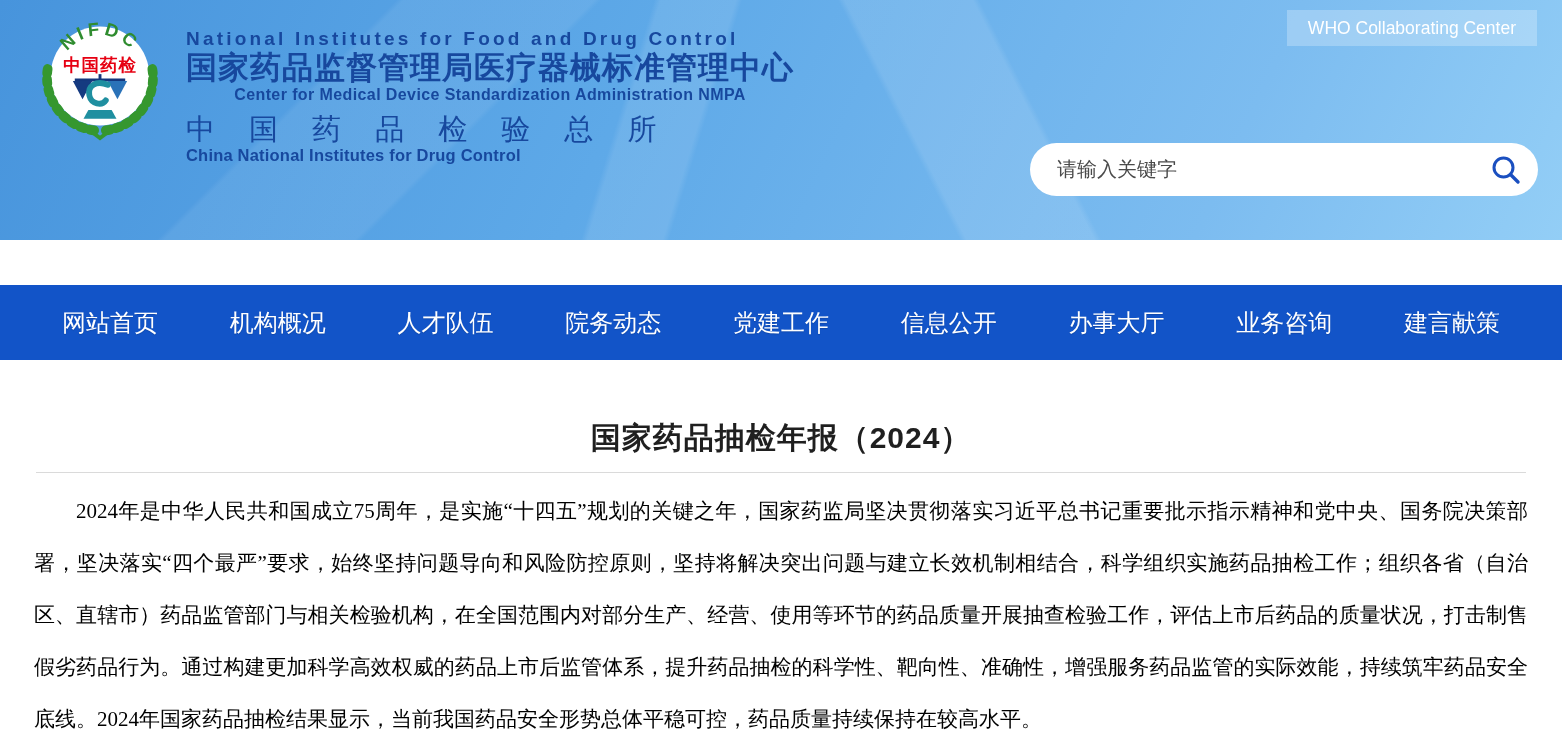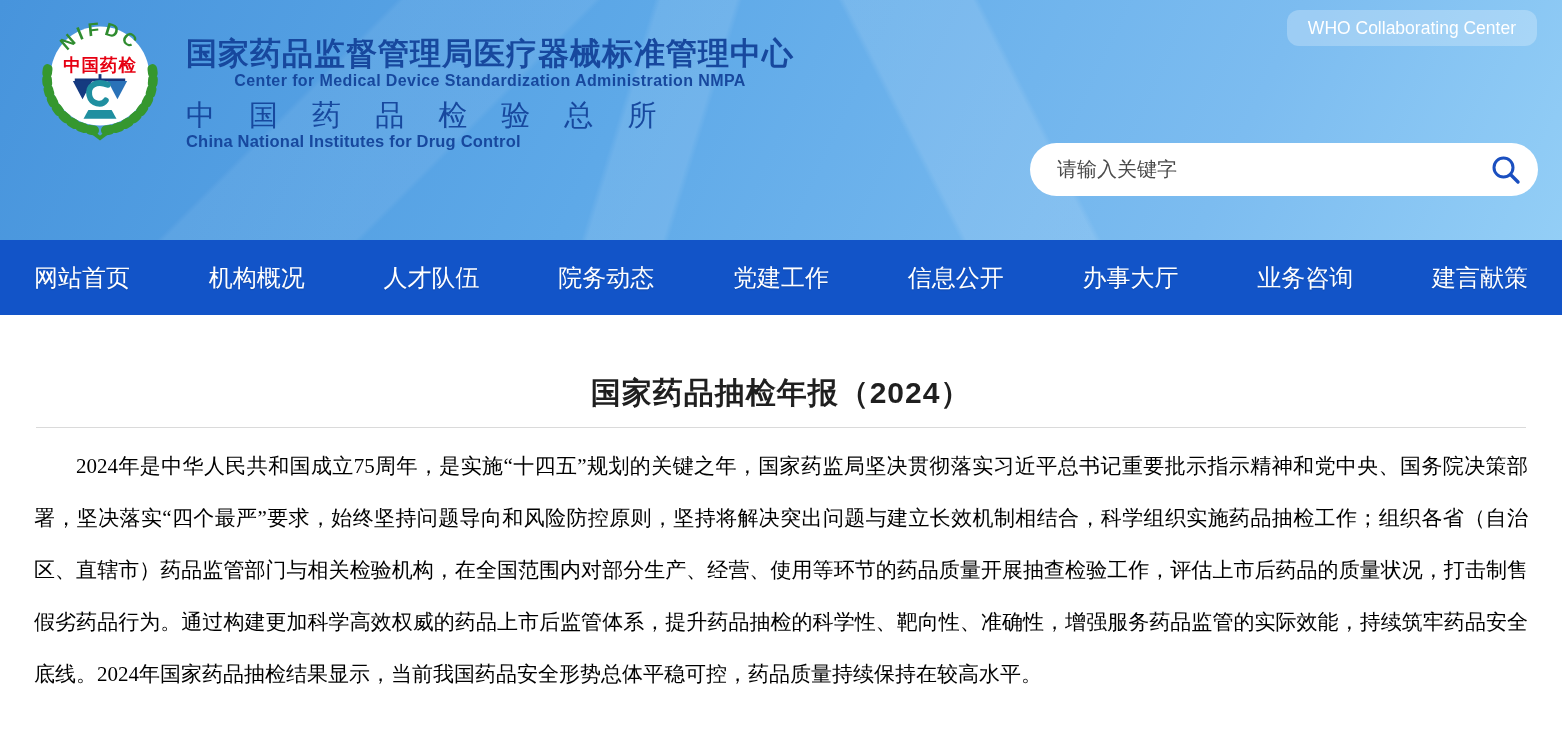--- a/index.html
+++ b/index.html
@@ -16,47 +16,47 @@
     background-image:
       linear-gradient(107deg, transparent 40%, rgba(255,255,255,.10) 40.4%, rgba(255,255,255,.10) 45%, transparent 45.4%),
       linear-gradient(63deg, transparent 57%, rgba(255,255,255,.11) 57.4%, rgba(255,255,255,.11) 65%, transparent 65.4%),
       linear-gradient(135deg, transparent 22%, rgba(255,255,255,.07) 22.4%, rgba(255,255,255,.07) 33%, transparent 33.4%),
       linear-gradient(115deg, #4794dc 0%, #5ea9e8 40%, #7cbcf0 78%, #93cef6 100%);
   }
   .logo{ position:absolute; left:36px; top:14px; width:128px; height:128px; display:block; cursor:pointer; }
   .brand{ position:absolute; left:186px; top:26px; color:#17489e; white-space:nowrap; }
   .brand .cn1{ font-size:46px; font-weight:700; letter-spacing:2px; line-height:52px; }
   .brand .en1{ font-size:19px; font-weight:700; letter-spacing:3.2px; line-height:22px; margin-top:2px; }
-  .brand .cn2{ font-size:31px; font-weight:700; letter-spacing:1px; line-height:36px; margin-top:10px; }
+  .brand .cn2{ font-size:31px; font-weight:700; letter-spacing:1px; line-height:36px; margin-top:0; }
   .brand .en2{ font-size:16px; font-weight:700; letter-spacing:0.4px; line-height:18px;text-align:center; }
   .brand .cn3{ font-size:29px; font-weight:400; letter-spacing:13px; line-height:34px; margin-top:8px; }
   .brand .en3{ font-size:16.5px; font-weight:700; letter-spacing:0.2px; line-height:19px; }
 
   .who-btn{
     position:absolute; top:10px; right:25px; height:36px; line-height:36px;
-    padding:0 21px; border-radius:12px; background:rgba(255,255,255,0.25);
+    padding:0 21px; border-radius:0; background:rgba(255,255,255,0.25);
     color:#ffffff; font-size:17.5px; cursor:pointer; border:none;
   }
   .search{
     position:absolute; top:143px; right:24px; width:508px; height:53px;
     background:#ffffff; border-radius:27px; display:flex; align-items:flex-end;gap:36px;
   }
   .search input{
     flex:1; height:100%; border:none; outline:none; background:transparent;
     padding-left:27px; font-size:20px; color:#333;
     font-family:"Liberation Sans","DejaVu Sans",sans-serif;
   }
   .search input::placeholder{ color:#4a4a4a; opacity:1; }
   .search-btn{ width:64px; height:100%; border:none; background:transparent; cursor:pointer;
     display:flex; align-items:center; justify-content:center; }
 
   
   .nav{
     width:100%; height:75px; background:#1254c8;
-    display:flex; align-items:center; justify-content:space-between; padding:0 34px;
+    display:flex; align-items:center; justify-content:space-between; padding:0 62px;margin-top:45px;
   }
   .nav a{
     color:#ffffff; font-size:24px; font-weight:500; text-decoration:none; cursor:pointer;
     text-shadow:0 1px 1px rgba(0,0,0,0.15);
   }
 
   
   .article{ background:#fff;margin-top:16px; }
   .article h1{
     padding-top:40px; text-align:center; font-size:30px; font-weight:700;
@@ -98,20 +98,21 @@
         <line x1="40" y1="68" x2="92" y2="68" stroke="#14377d" stroke-width="3"></line>
         <line x1="66" y1="62" x2="66" y2="68" stroke="#14377d" stroke-width="3"></line>
         <polygon points="38,69 58,69 48,88" fill="#153a80"></polygon>
         <polygon points="74,69 94,69 84,88" fill="#2a72b8"></polygon>
         <path d="M74,73 C62,68 53,74 55,84 C57,93 68,95 72,89" fill="none" stroke="#1f8fa0" stroke-width="6" stroke-linecap="round"></path>
         <polygon points="54,99 78,99 83,108 49,108" fill="#1f8fa0"></polygon>
       </svg>
     </a>
 
     <div class="brand">
+      <div class="en1">National Institutes for Food and Drug Control</div>
       <div class="cn2">国家药品监督管理局医疗器械标准管理中心</div>
       <div class="en2">Center for Medical Device Standardization Administration NMPA</div>
       <div class="cn3">中 国 药 品 检 验 总 所</div>
       <div class="en3">China National Institutes for Drug Control</div>
     </div>
 
     <button class="who-btn">WHO Collaborating Center</button>
 
     <div class="search">
       <input type="text" placeholder="请输入关键字" style="">

